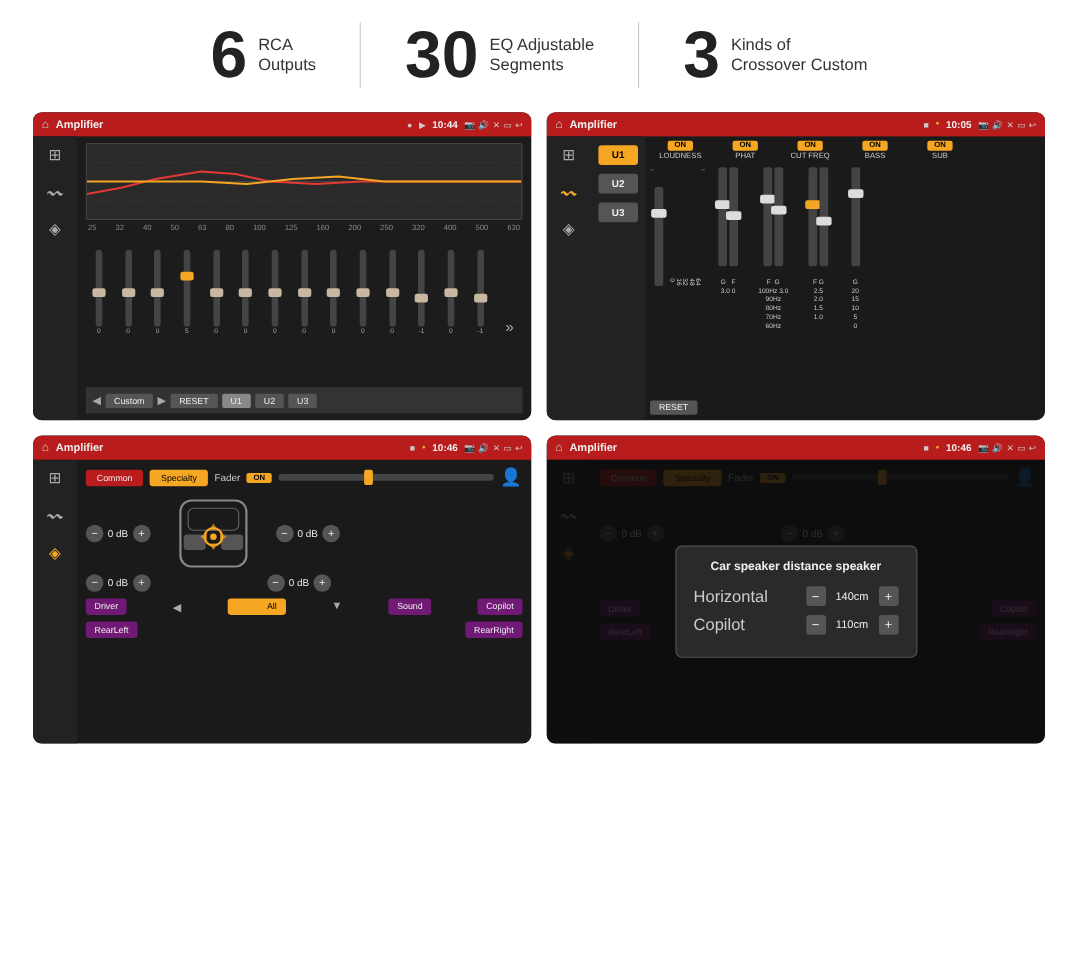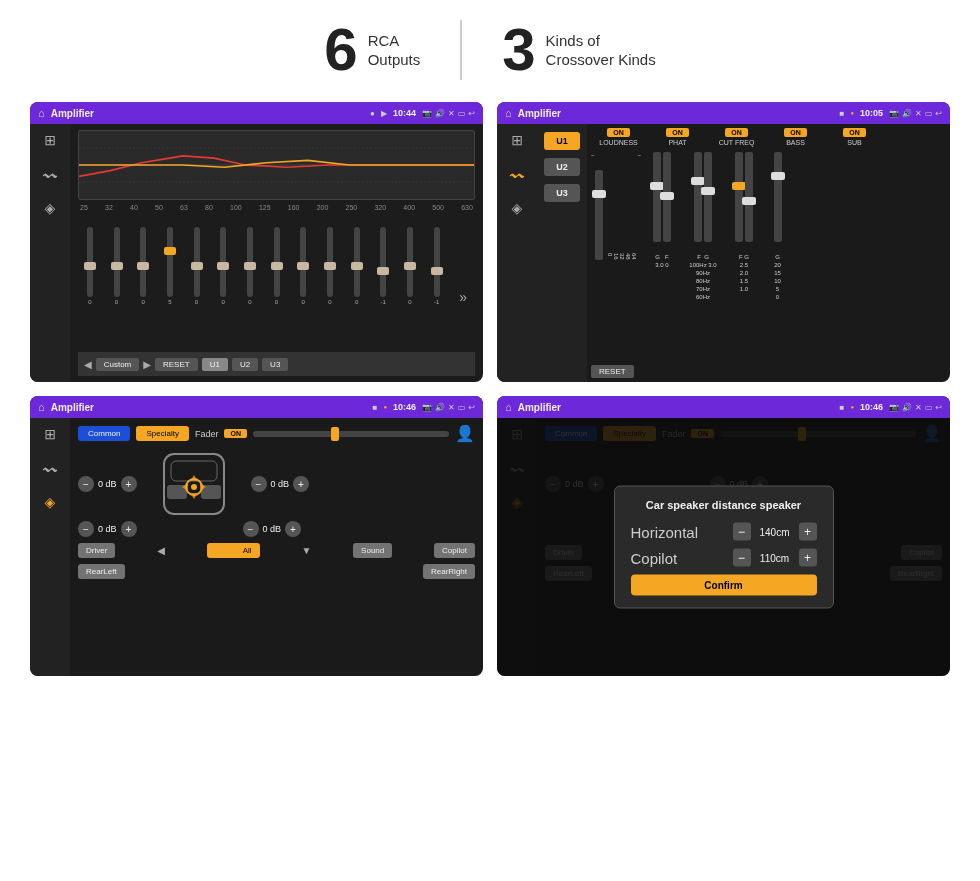--- a/index.html
+++ b/index.html
@@ -67,21 +67,21 @@
     .screen-card {
       background: #1a1a1a;
       border-radius: 8px;
       overflow: hidden;
       height: 280px;
       position: relative;
     }
 
     
     .status-bar {
-      background: #6d28d9;
+      background: #b91c1c;
       display: flex;
       align-items: center;
       padding: 3px 8px;
       height: 22px;
       gap: 6px;
     }
     .status-home-icon {
       font-size: 11px;
       color: #ccc;
     }
@@ -294,21 +294,21 @@
       display: flex;
       flex-direction: column;
       gap: 6px;
     }
     .fader-top-bar {
       display: flex;
       gap: 6px;
       align-items: center;
     }
     .tab-btn {
-      background: #1d4ed8;
+      background: #b91c1c;
       color: #eee;
       font-size: 8px;
       padding: 3px 10px;
       border-radius: 3px;
     }
     .tab-btn-active {
       background: #f5a623;
       color: #000;
     }
     .fader-label {
@@ -360,21 +360,21 @@
       cursor: pointer;
     }
     .fader-bottom-row {
       display: flex;
       gap: 4px;
       justify-content: space-between;
       align-items: center;
       flex-wrap: wrap;
     }
     .fader-bottom-btn {
-      background: #737373;
+      background: #701a75;
       color: #eee;
       font-size: 8px;
       padding: 3px 8px;
       border-radius: 3px;
     }
     .fader-bottom-btn-active {
       background: #f5a623;
       color: #000;
       padding-left: 36px;
     }
@@ -467,26 +467,33 @@
 
   <div class="stats-row">
     <div class="stat-item">
       <span class="stat-number">6</span>
       <span class="stat-label">
         <span>RCA</span><br>
         <span>Outputs</span>
       </span>
     </div>
     <div class="stat-divider"></div>
+    <div class="stat-item">
+      <span class="stat-number">30</span>
+      <span class="stat-label">
+        <span>EQ Adjustable</span><br>
+        <span>Segments</span>
+      </span>
+    </div>
     <div class="stat-divider"></div>
     <div class="stat-item">
       <span class="stat-number">3</span>
       <span class="stat-label">
         <span>Kinds of</span><br>
-        <span>Crossover Kinds</span>
+        <span>Crossover Custom</span>
       </span>
     </div>
   </div>
 
   <div class="screens-grid">
 
     <div class="screen-card eq-screen">
       <div class="status-bar">
         <span class="status-home-icon icon-home"></span>
         <span class="status-title">Amplifier</span>
@@ -943,19 +950,18 @@
             </div>
           </div>
           <div class="dialog-row">
             <span class="dialog-field-label">Copilot</span>
             <div class="dialog-stepper">
               <span class="dialog-stepper-btn">−</span>
               <span class="dialog-stepper-val">110cm</span>
               <span class="dialog-stepper-btn">+</span>
             </div>
           </div>
-          <div class="dialog-confirm-btn">Confirm</div>
         </div>
       </div>
     </div>
 
   </div>
 </div>
 
 </body></html>

